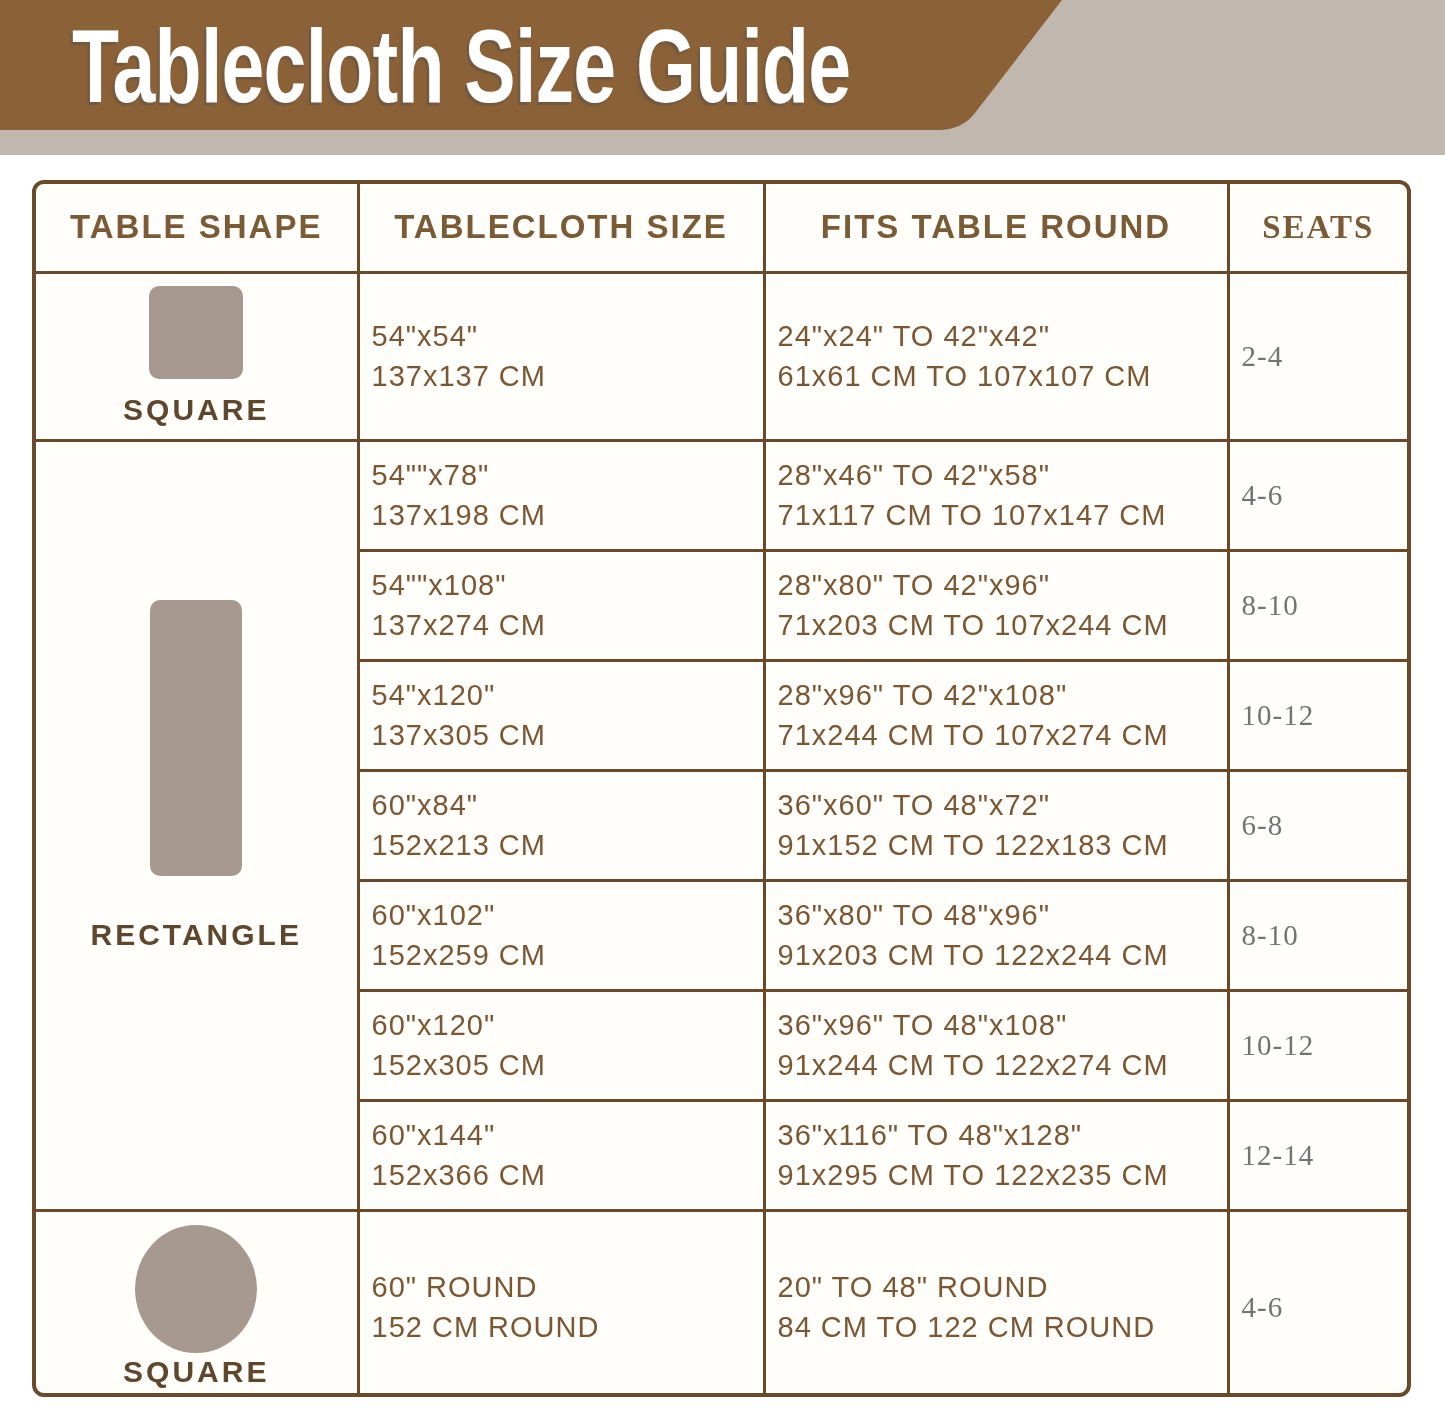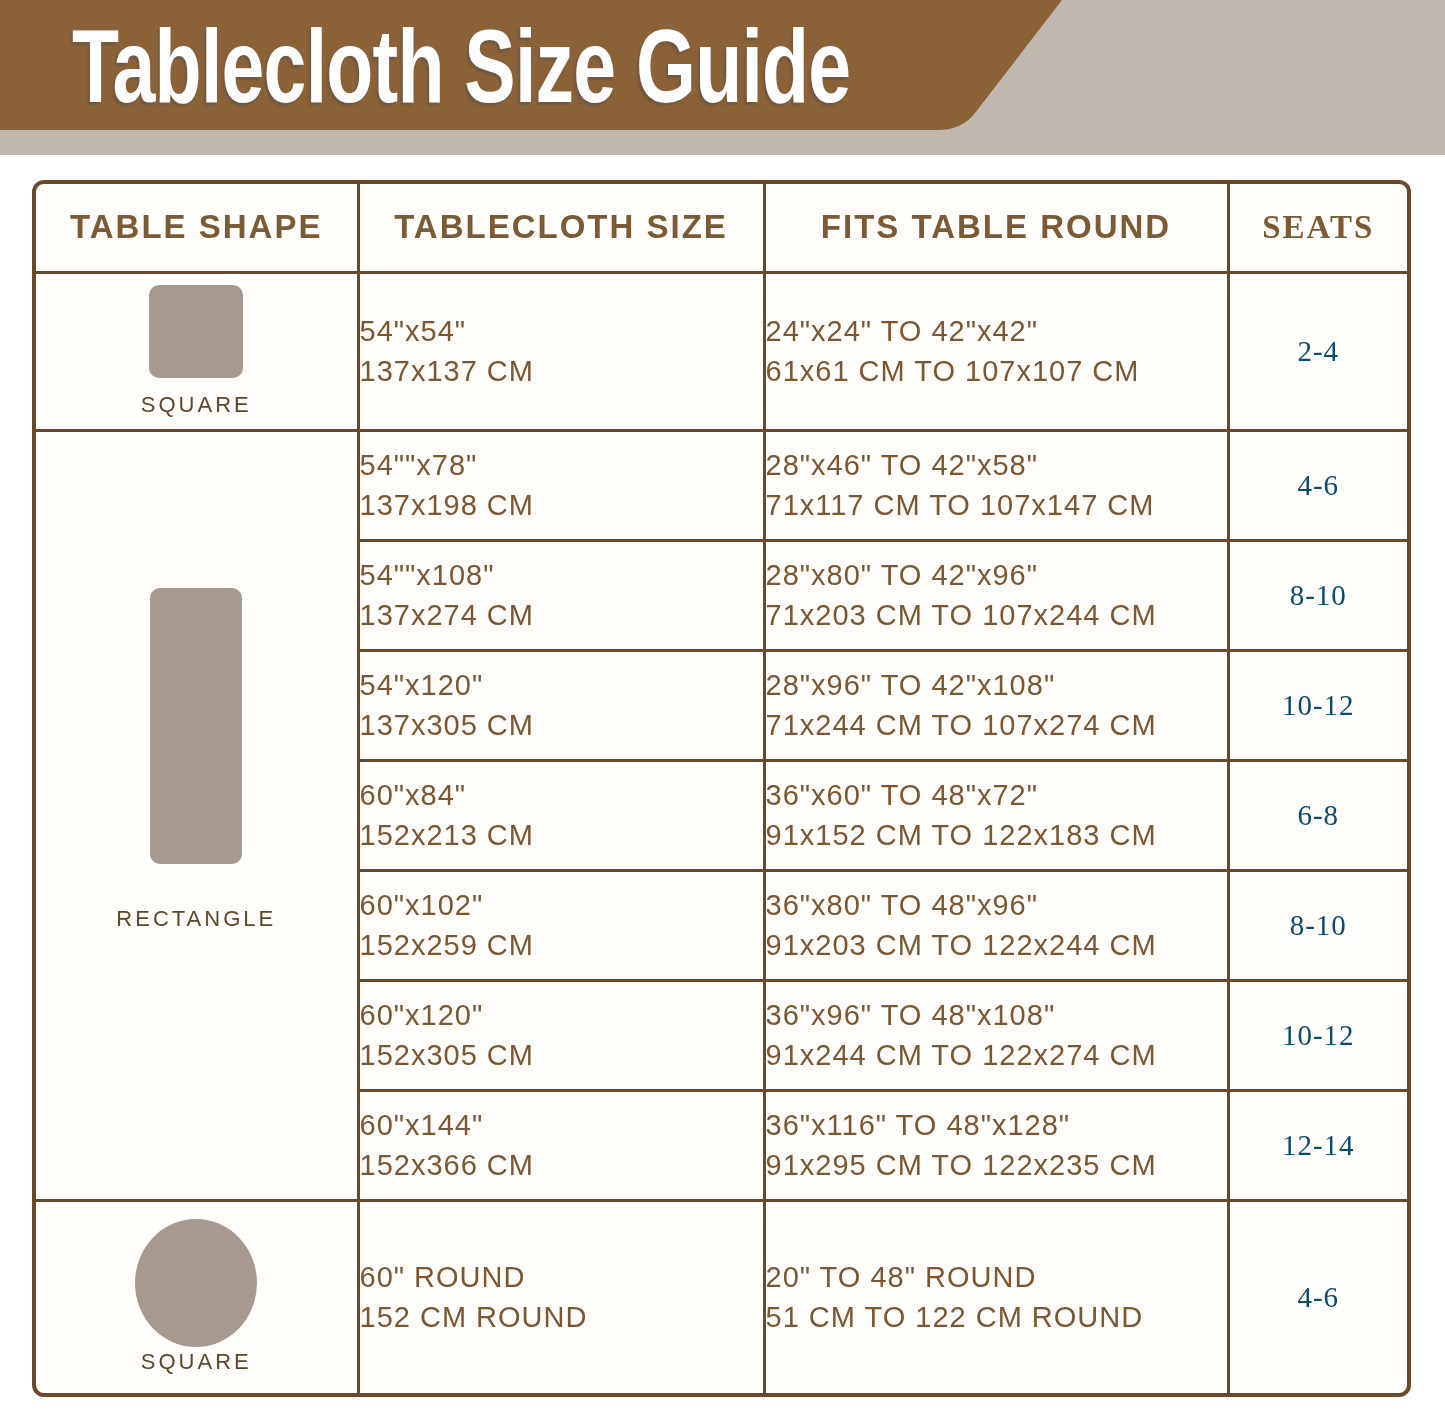--- a/index.html
+++ b/index.html
@@ -30,21 +30,21 @@
     box-sizing:border-box;
     border:4px solid #6b4a2a;
     border-radius:12px;
     overflow:hidden;
     background:#fffefb;
   }
   table.guide {
     width:100%; height:100%;
     border-collapse:collapse; table-layout:fixed;
   }
-  .guide th, .guide td { border:3px solid #6b4a2a; padding:0; vertical-align:middle; }
+  .guide th, .guide td { border:3px solid #6b4a2a; padding:12px; vertical-align:middle; }
   .guide thead th { border-top:none; }
   .guide th:first-child, .guide td:first-child { border-left:none; }
   .guide th:last-child,  .guide td:last-child  { border-right:none;font-family:Liberation Serif, serif; }
   .guide tbody tr:last-child td { border-bottom:none; }
 
   .guide thead tr { height:88px; }
   tr.row-square { height:158px; }
   tr.row-rect   { height:110px; }
   tr.row-round  { height:193px; }
 
@@ -52,38 +52,38 @@
     font-size:33px; font-weight:bold; letter-spacing:2px;
     color:#7b5a36; text-align:center;
   }
   .size-cell, .fits-cell {
     font-size:29px; color:#7b5733; letter-spacing:1px; text-align:left;
   }
   .size-cell { padding-left:74px; }
   .fits-cell { padding-left:28px; }
   .cell-line { line-height:40px; white-space:nowrap; }
   .seats-cell {
-    font-size:29px; color:#0c4a6e; letter-spacing:1px; text-align:center;
+    font-size:29px; color:#737373; letter-spacing:1px; text-align:left;
   }
   .shape-cell { text-align:center; }
   .shape-cell.rect-span { padding-bottom:110px; }
   .shape-square {
     width:94px; height:93px; background:#a7998f;
     border-radius:10px; margin:0 auto 14px auto;
   }
   .shape-rect {
     width:92px; height:276px; background:#a7998f;
     border-radius:10px; margin:0 auto 42px auto;
   }
   .shape-round {
     width:122px; height:128px; background:#a7998f;
     border-radius:50%; margin:0 auto 2px auto;
   }
   .shape-label {
-    font-size:22px; font-weight:normal; letter-spacing:3px;
+    font-size:30px; font-weight:bold; letter-spacing:3px;
     color:#5e472c; white-space:nowrap;
   }
 </style>
 </head>
 <body>
 
 <div class="top-strip"></div>
 
 <div class="banner">
   <svg width="1445" height="130">
@@ -213,19 +213,19 @@
         <td class="shape-cell">
           <div class="shape-round"></div>
           <div class="shape-label">SQUARE</div>
         </td>
         <td class="size-cell">
           <div class="cell-line">60" ROUND</div>
           <div class="cell-line">152 CM ROUND</div>
         </td>
         <td class="fits-cell">
           <div class="cell-line">20" TO 48" ROUND</div>
-          <div class="cell-line">51 CM TO 122 CM ROUND</div>
+          <div class="cell-line">84 CM TO 122 CM ROUND</div>
         </td>
         <td class="seats-cell">4-6</td>
       </tr>
     </tbody>
   </table>
 </div>
 
 </body></html>

